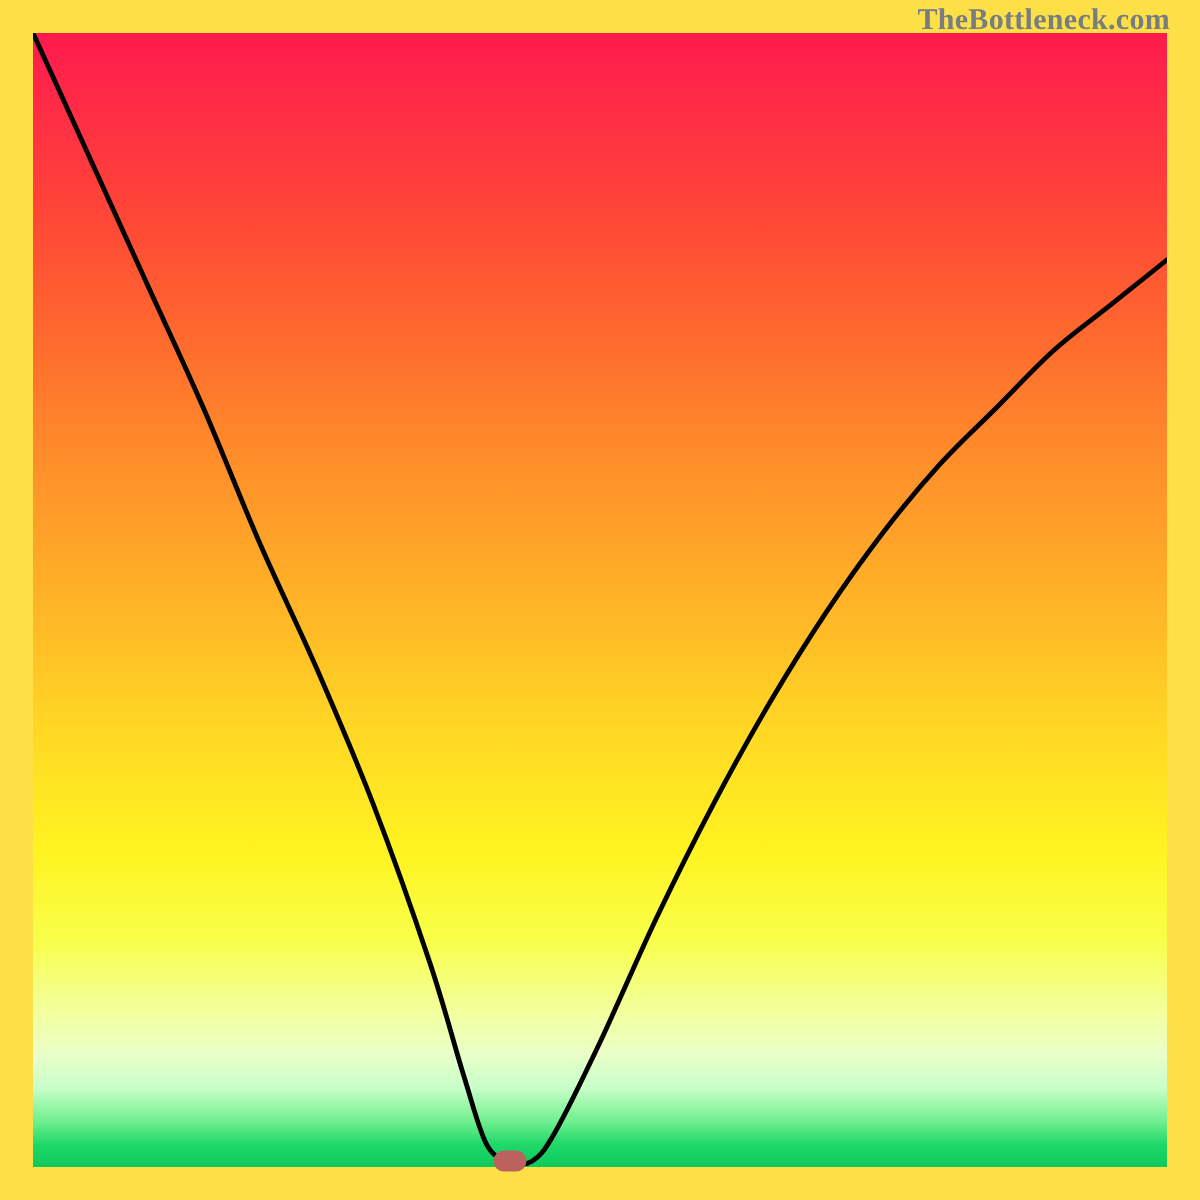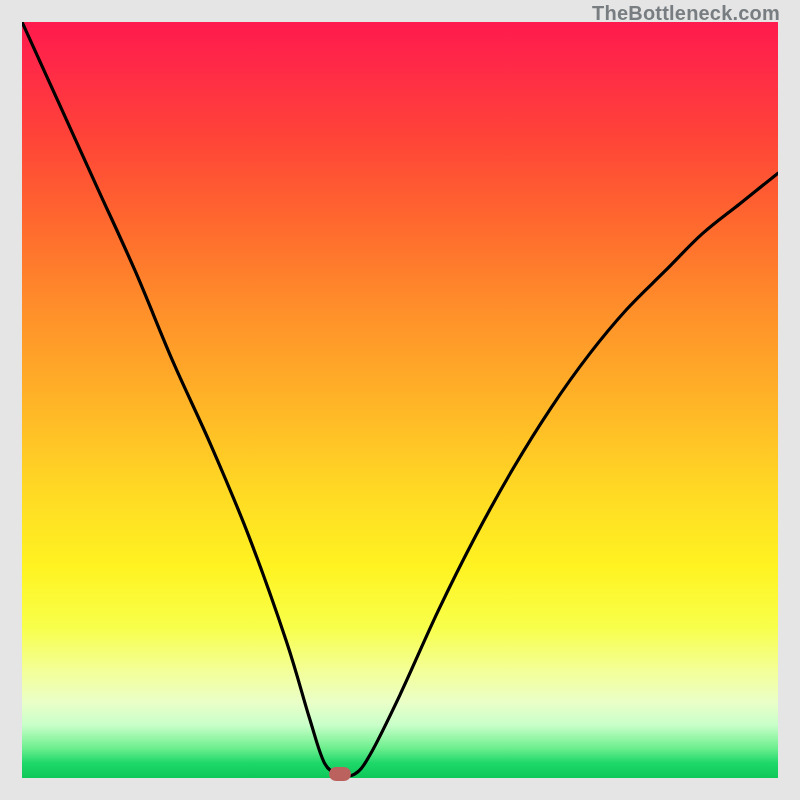--- a/index.html
+++ b/index.html
@@ -8,21 +8,22 @@
     width: 800px;
     height: 800px;
     background: #000;
     font-family: Arial, Helvetica, sans-serif;
     overflow: hidden;
   }
   .frame {
     position: relative;
     width: 800px;
     height: 800px;
-    background: #e5e5e5;
+    background: #fde047;
+    font-family: Liberation Serif, serif;
   }
   .plot-area {
     position: absolute;
     left: 22px;
     top: 22px;
     width: 756px;
     height: 756px;
     background: linear-gradient(to bottom,
       #ff1a4d 0%,
       #ff2a47 6%,

